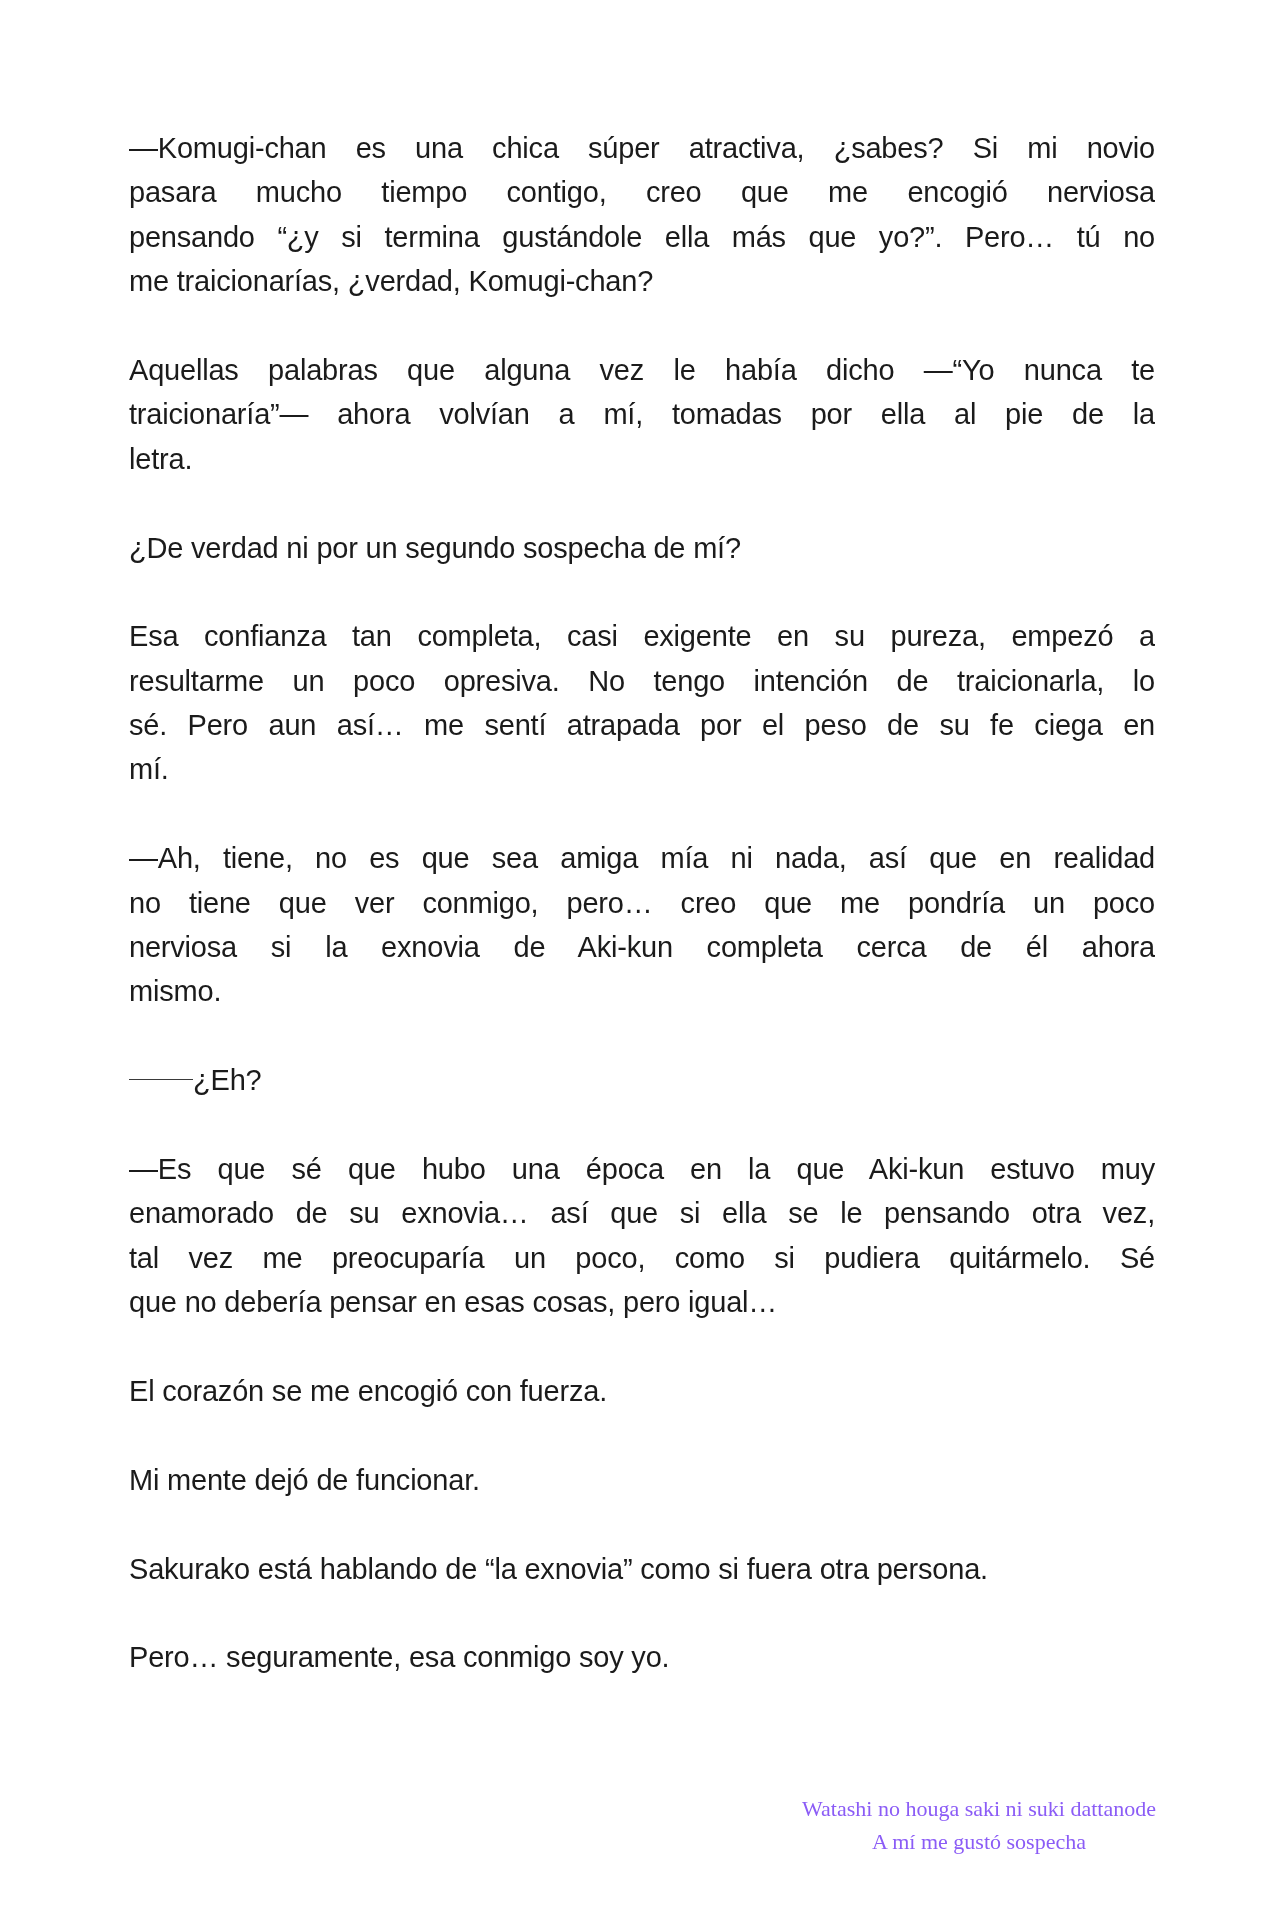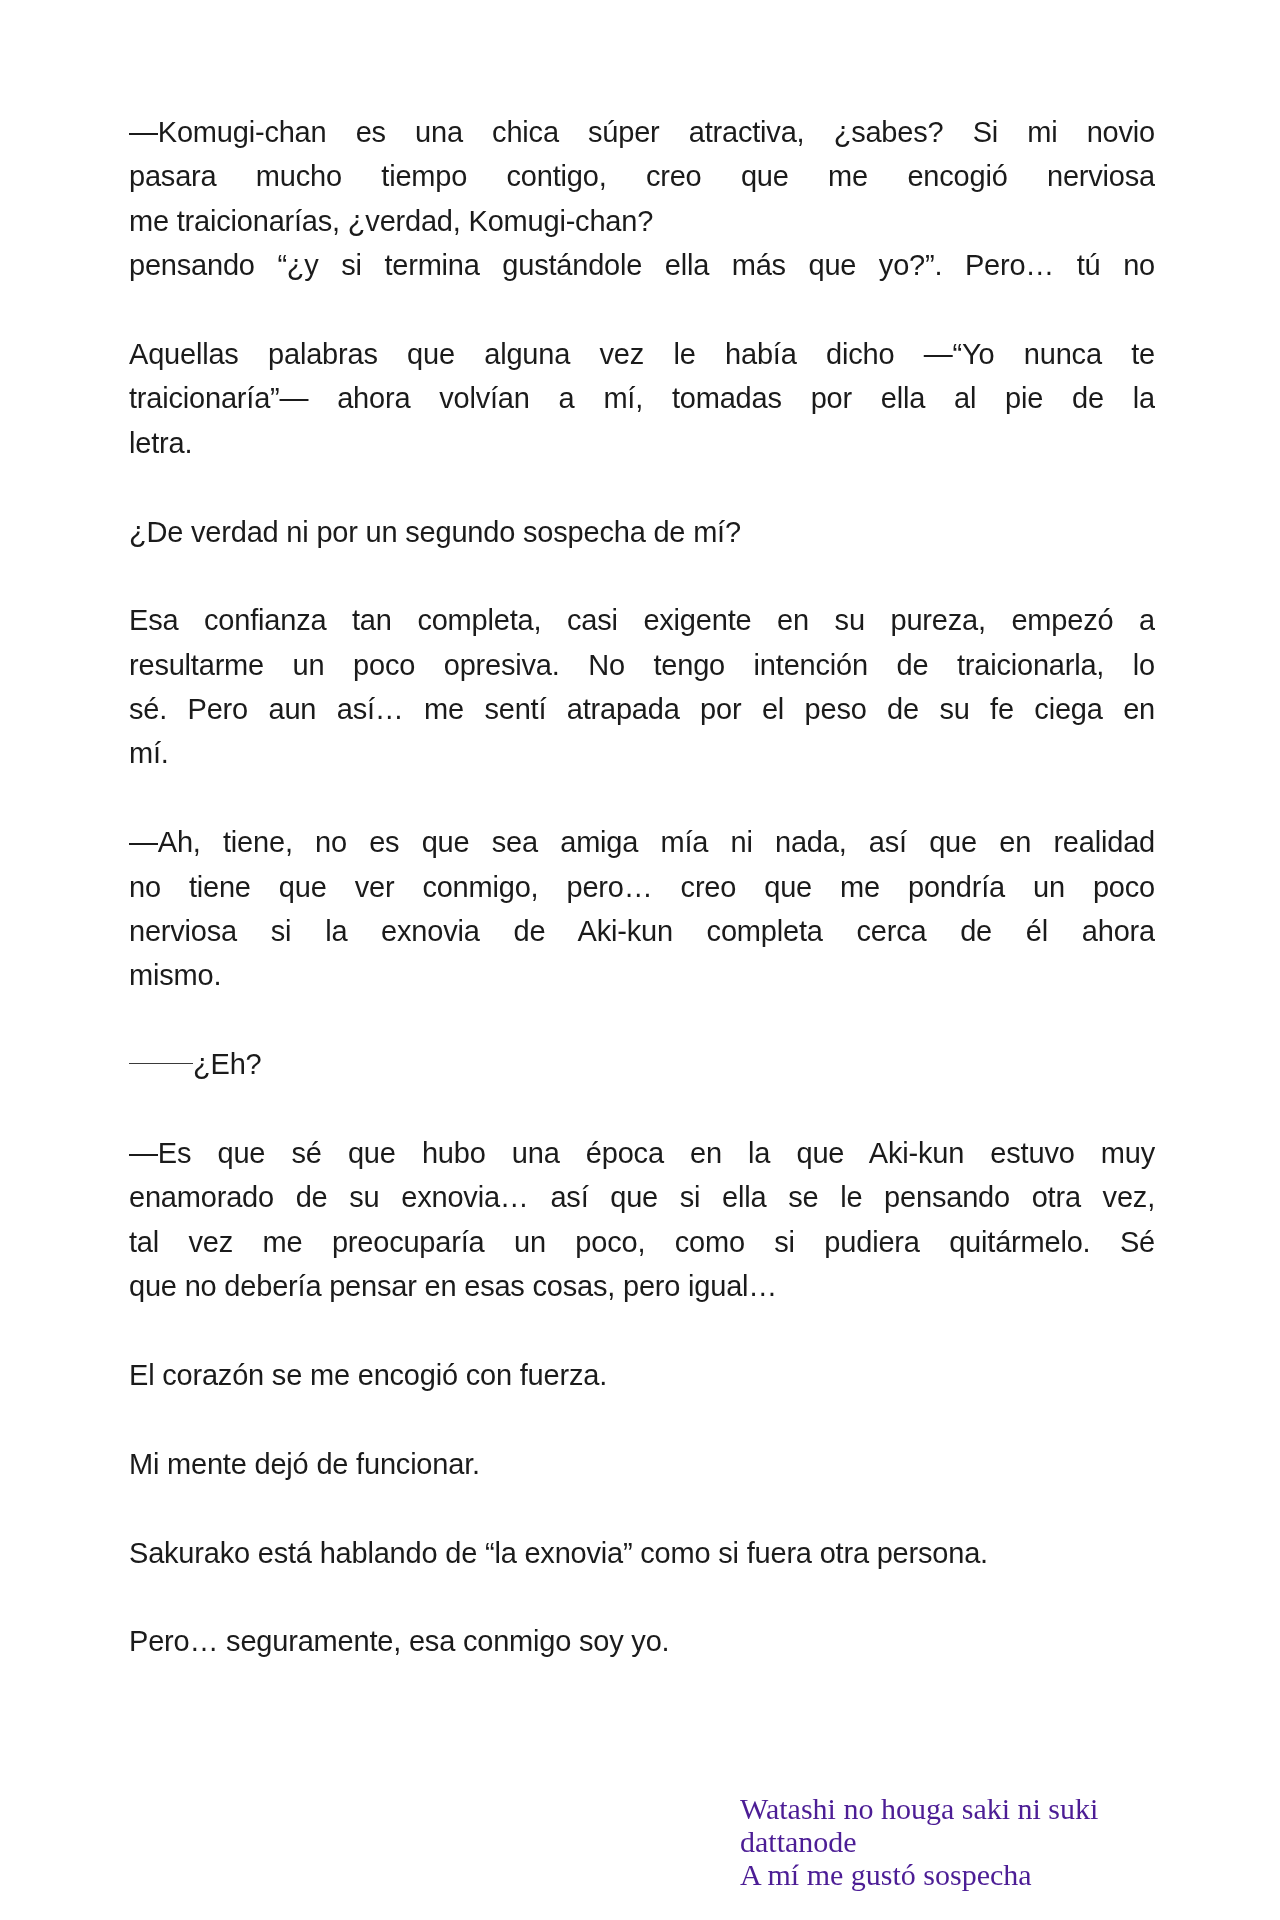--- a/index.html
+++ b/index.html
@@ -17,21 +17,21 @@
   .page {
     position: absolute;
     left: 0; top: 0;
     width: 1280px;
     height: 1920px;
     background: #ffffff;
   }
   .body-text {
     position: absolute;
     left: 129px;
-    top: 110px;
+    top: 126px;
     width: 1026px;
     font-family: "Liberation Sans", sans-serif;
     font-size: 29px;
     line-height: 44.4px;
     letter-spacing: -0.2px;
   }
   .para {
     margin: 0 0 44.4px 0;
   }
   .line {
@@ -55,42 +55,42 @@
     border-top: 1.5px solid #3a3a3a;
     vertical-align: middle;
     position: relative;
     top: -3px;
   }
   .footer {
     position: absolute;
     left: 740px;
     top: 1792px;
     width: 478px;
-    text-align: left;
+    text-align: center;
     font-family: "Liberation Serif", serif;
-    font-size: 30px;
+    font-size: 22px;
     line-height: 33px;
-    color: #4c1d95;
+    color: #8b5cf6;
   }
   .footer div {
     display: block;
   }
 </style>
 </head>
 <body>
 
 <div class="page">
 
   <div class="body-text">
 
     <div class="para">
       <span class="line j">—Komugi-chan es una chica súper atractiva, ¿sabes? Si mi novio</span>
       <span class="line j">pasara mucho tiempo contigo, creo que me encogió nerviosa</span>
+      <span class="line j">pensando “¿y si termina gustándole ella más que yo?”. Pero… tú no</span>
       <span class="line l">me traicionarías, ¿verdad, Komugi-chan?</span>
-      <span class="line j">pensando “¿y si termina gustándole ella más que yo?”. Pero… tú no</span>
     </div>
 
     <div class="para">
       <span class="line j">Aquellas palabras que alguna vez le había dicho —“Yo nunca te</span>
       <span class="line j">traicionaría”— ahora volvían a mí, tomadas por ella al pie de la</span>
       <span class="line l">letra.</span>
     </div>
 
     <div class="para">
       <span class="line l">¿De verdad ni por un segundo sospecha de mí?</span>

